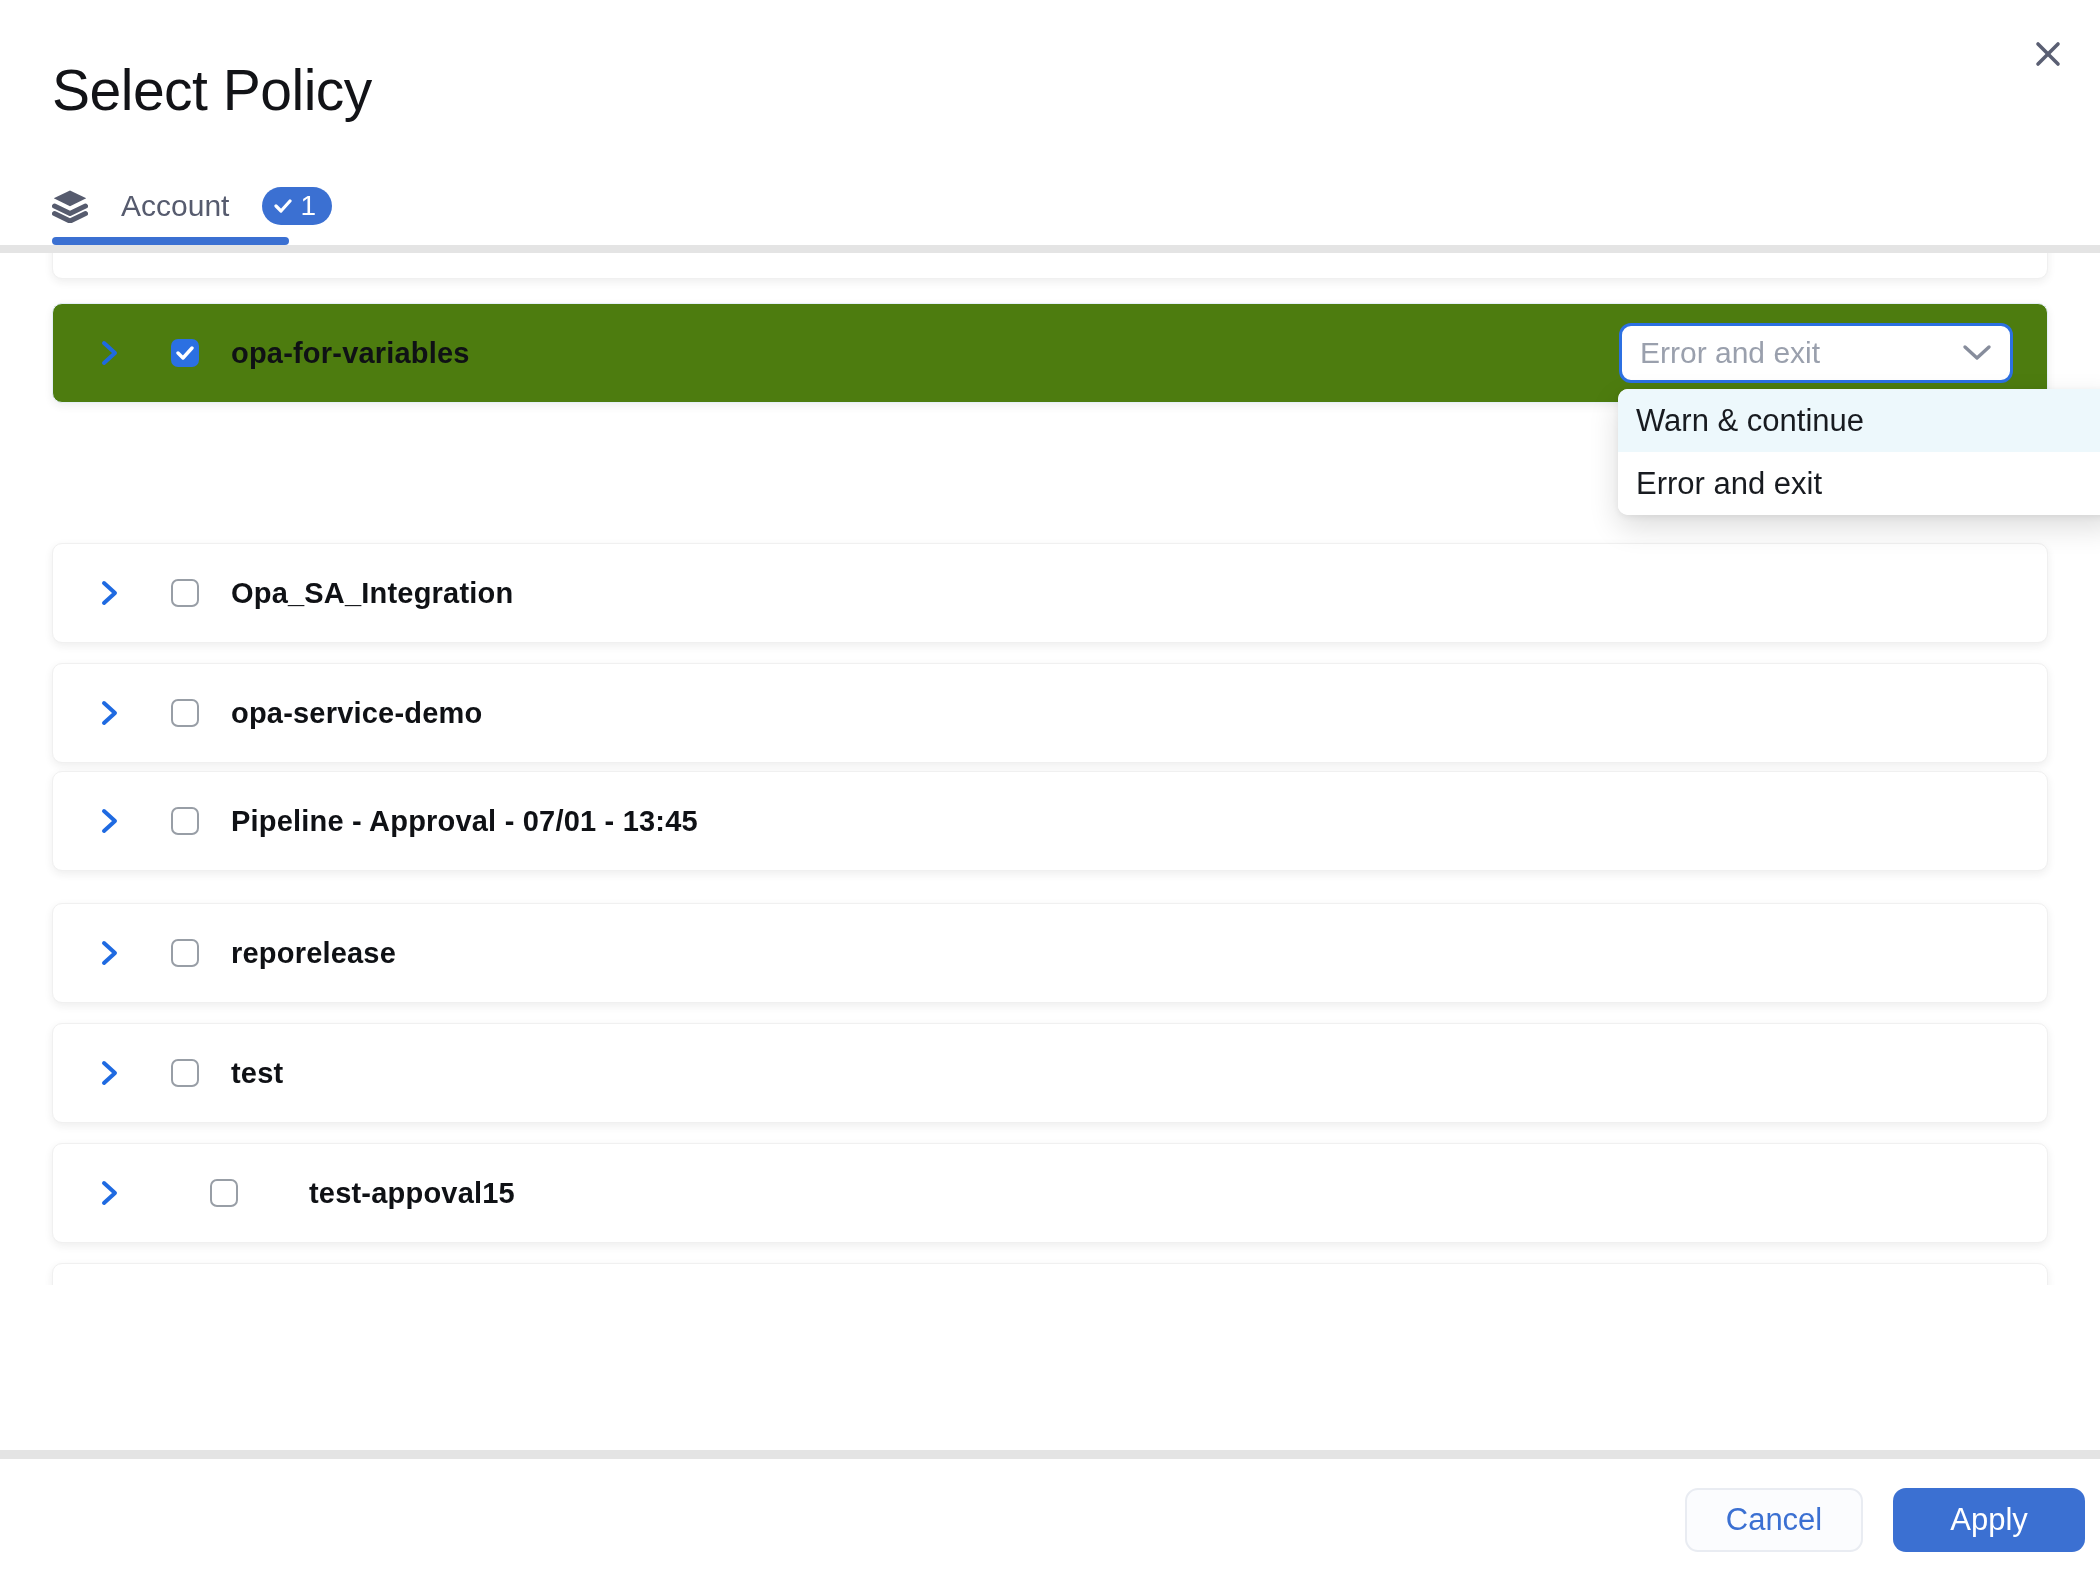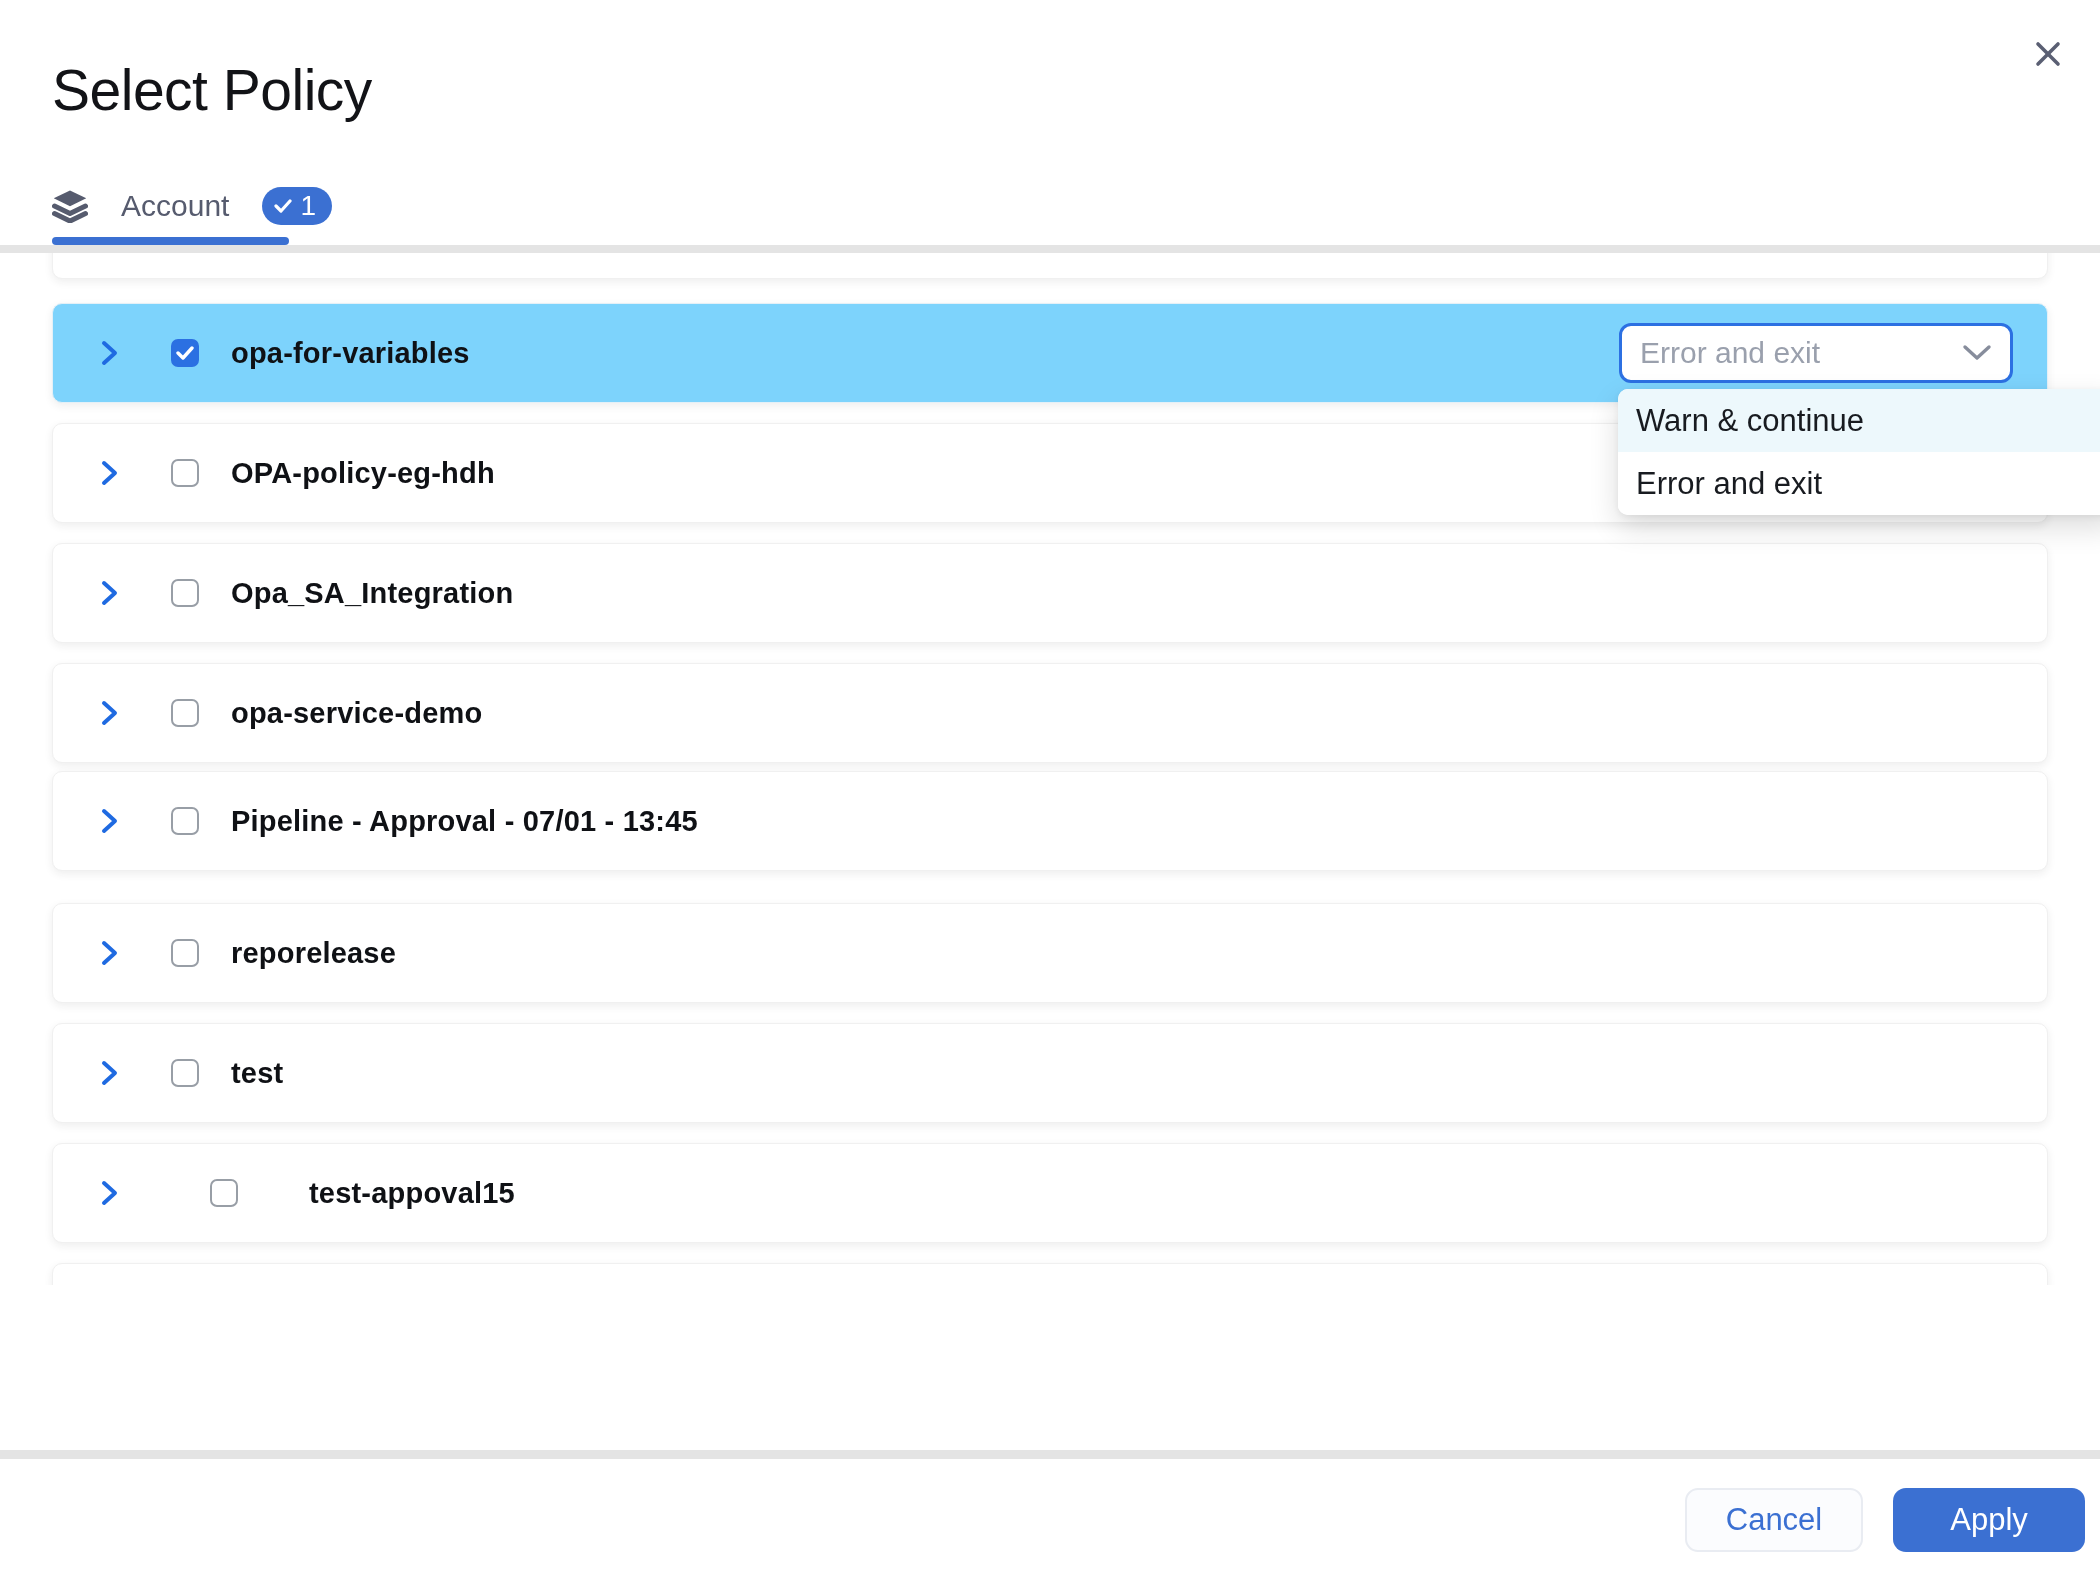--- a/index.html
+++ b/index.html
@@ -40,21 +40,21 @@
   .divider-top{position:absolute;left:0;top:245px;width:2100px;height:8px;background:#e4e4e4;}
 
   
   .list{position:absolute;left:0;top:253px;width:2100px;height:1032px;overflow:hidden;}
   .row{
     position:absolute;left:52px;width:1996px;height:100px;
     background:#ffffff;border:1px solid #f0f0f0;border-radius:10px;
     box-shadow:0 3px 8px rgba(32,36,44,0.08);
     display:flex;align-items:center;padding-left:47px;box-sizing:border-box;
   }
-  .row.selected{background:#7dd3fc;border-color:#e4f0f7;}
+  .row.selected{background:#4d7c0f;border-color:#e4f0f7;}
   .expander{
     width:30px;height:34px;display:flex;align-items:center;justify-content:flex-start;
     background:none;border:none;padding:0;cursor:pointer;flex:0 0 auto;
   }
   .cbox{
     width:28px;height:28px;border-radius:7px;margin-left:41px;flex:0 0 auto;
     border:2px solid #989ea6;background:#fff;box-sizing:border-box;cursor:pointer;
     display:flex;align-items:center;justify-content:center;
   }
   .cbox.checked{background:#2b70e2;border-color:#2b70e2;}
@@ -149,29 +149,20 @@
       <div class="sev-select">
         <span class="sev-value">Error and exit</span>
         <span class="sev-caret">
           <svg width="30" height="18" viewBox="0 0 30 18">
             <polyline points="3,3 15,14 27,3" fill="none" stroke="#878d9c" stroke-width="3.4" stroke-linecap="round" stroke-linejoin="round"></polyline>
           </svg>
         </span>
       </div>
     </div>
 
-    <div class="row" style="top:170px;">
-      <button class="expander">
-        <svg width="19" height="28" viewBox="0 0 19 28">
-            <polyline points="4,4 15,14 4,24" fill="none" stroke="#1f6ae1" stroke-width="4" stroke-linecap="round" stroke-linejoin="round"></polyline>
-          </svg>
-      </button>
-      <span class="cbox"></span>
-      <span class="row-label">OPA-policy-eg-hdh</span>
-    </div>
 
     <div class="row" style="top:290px;">
       <button class="expander">
         <svg width="19" height="28" viewBox="0 0 19 28">
             <polyline points="4,4 15,14 4,24" fill="none" stroke="#1f6ae1" stroke-width="4" stroke-linecap="round" stroke-linejoin="round"></polyline>
           </svg>
       </button>
       <span class="cbox"></span>
       <span class="row-label">Opa_SA_Integration</span>
     </div>

